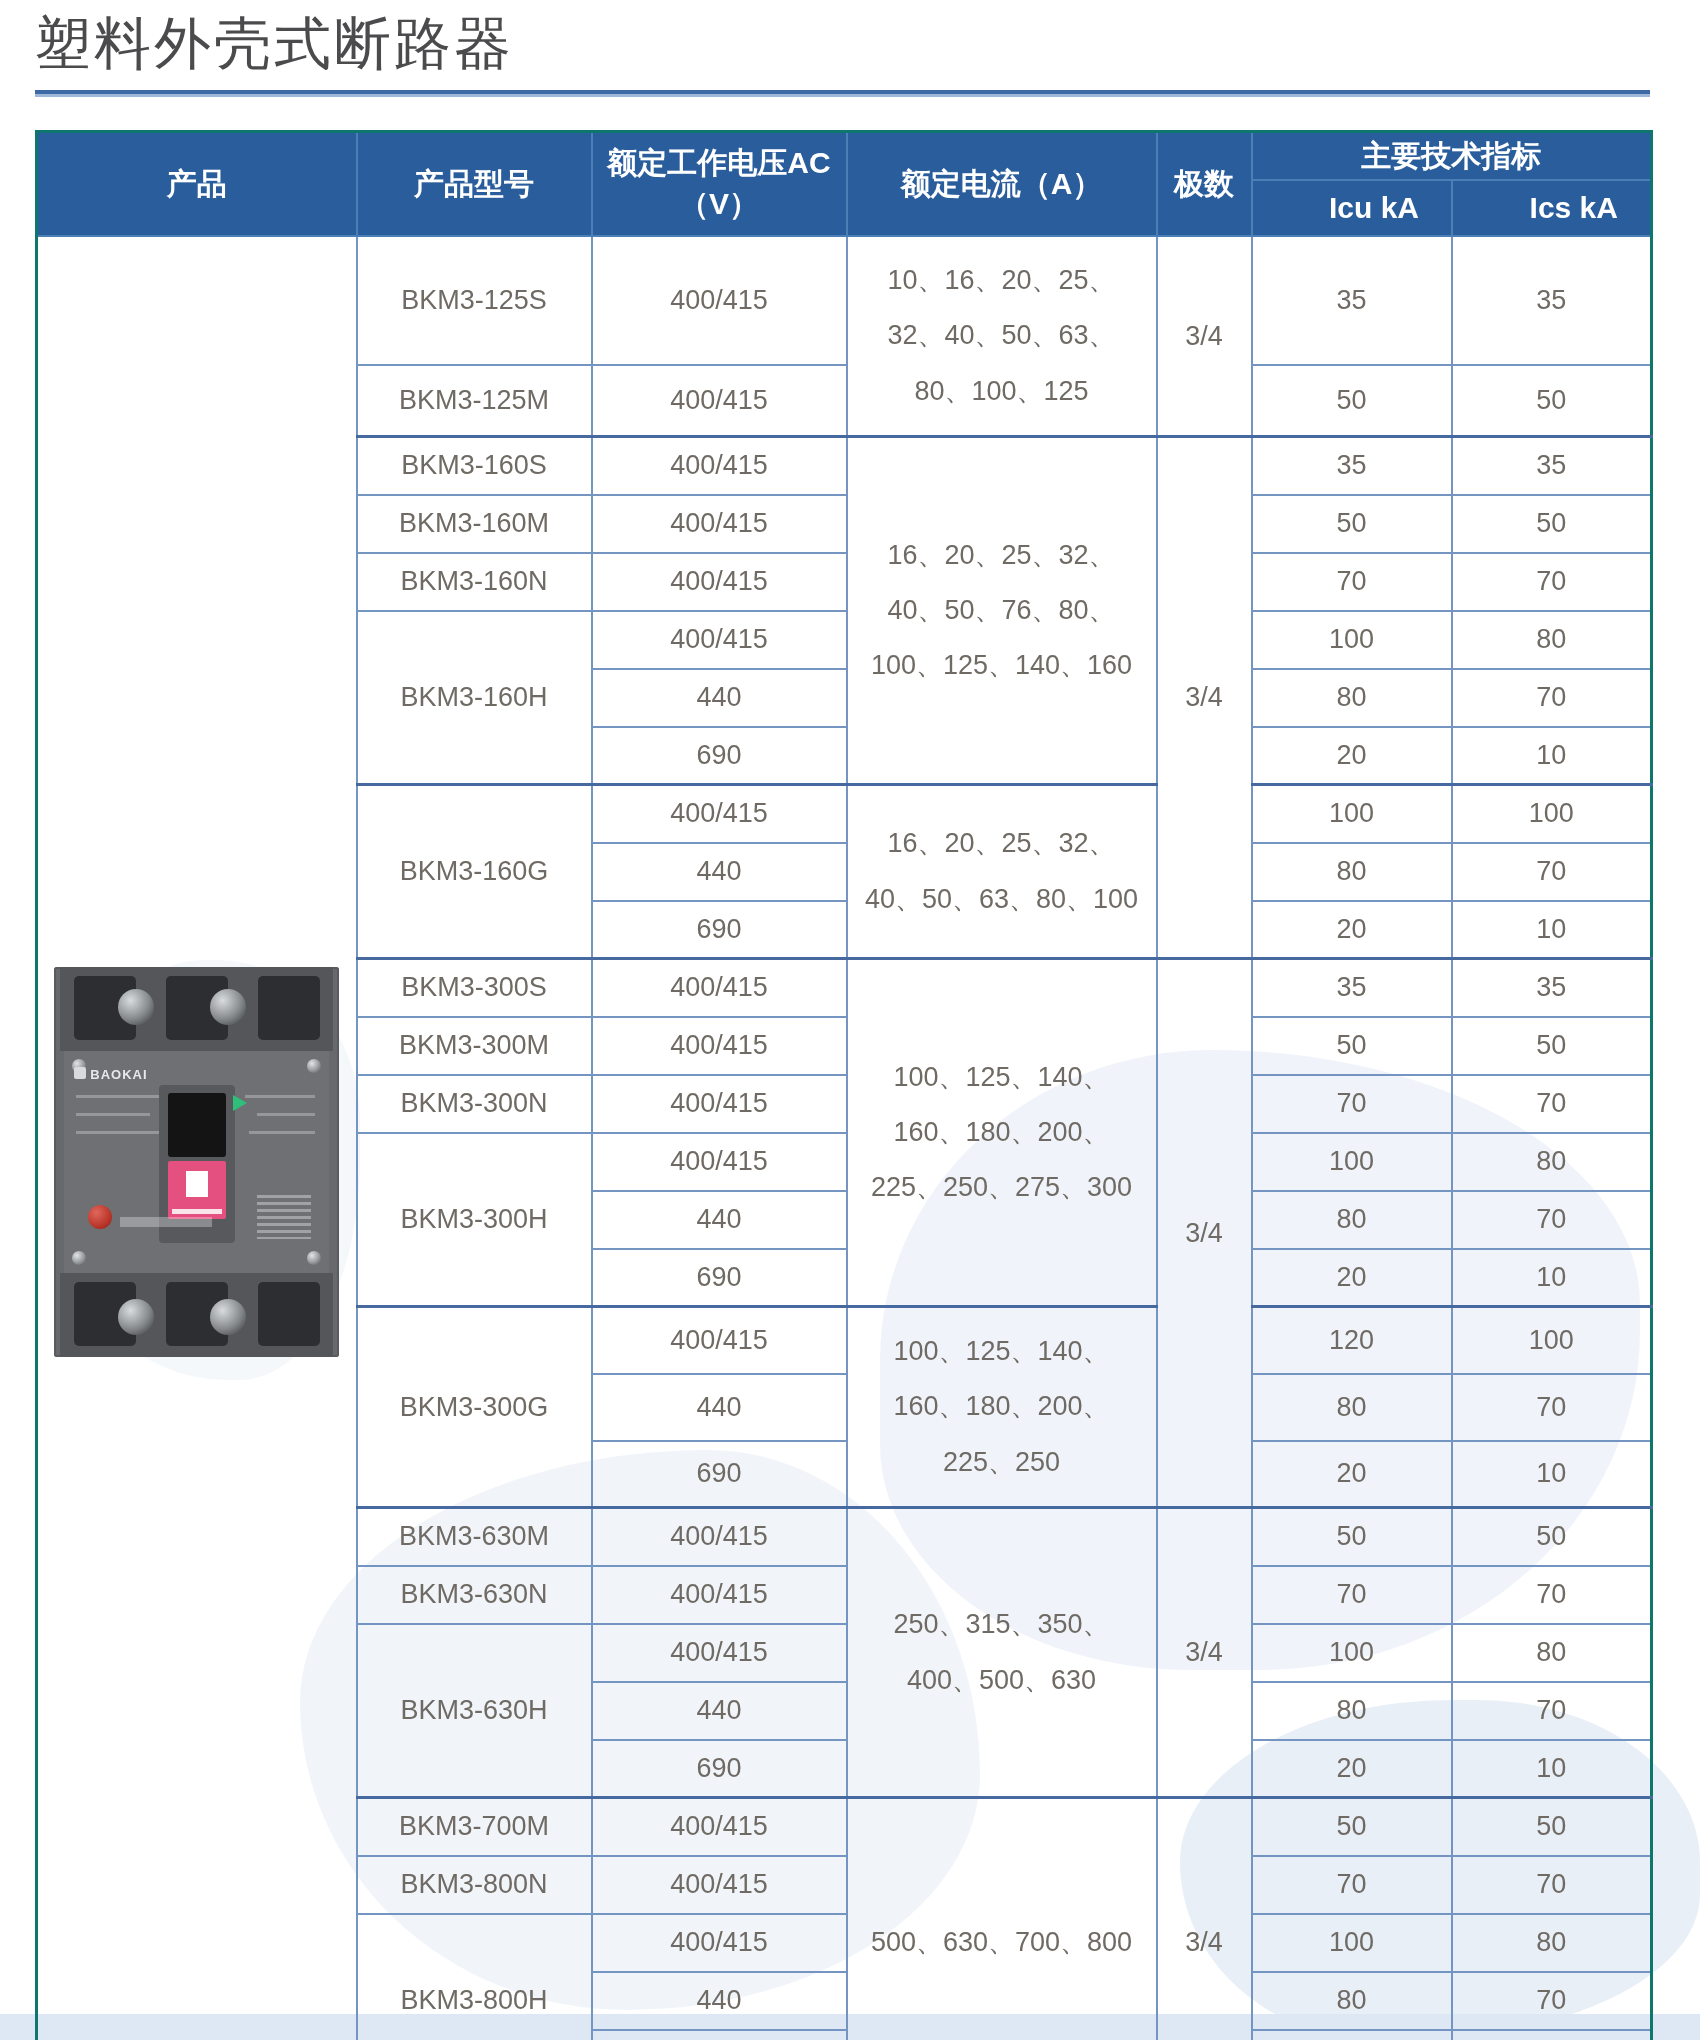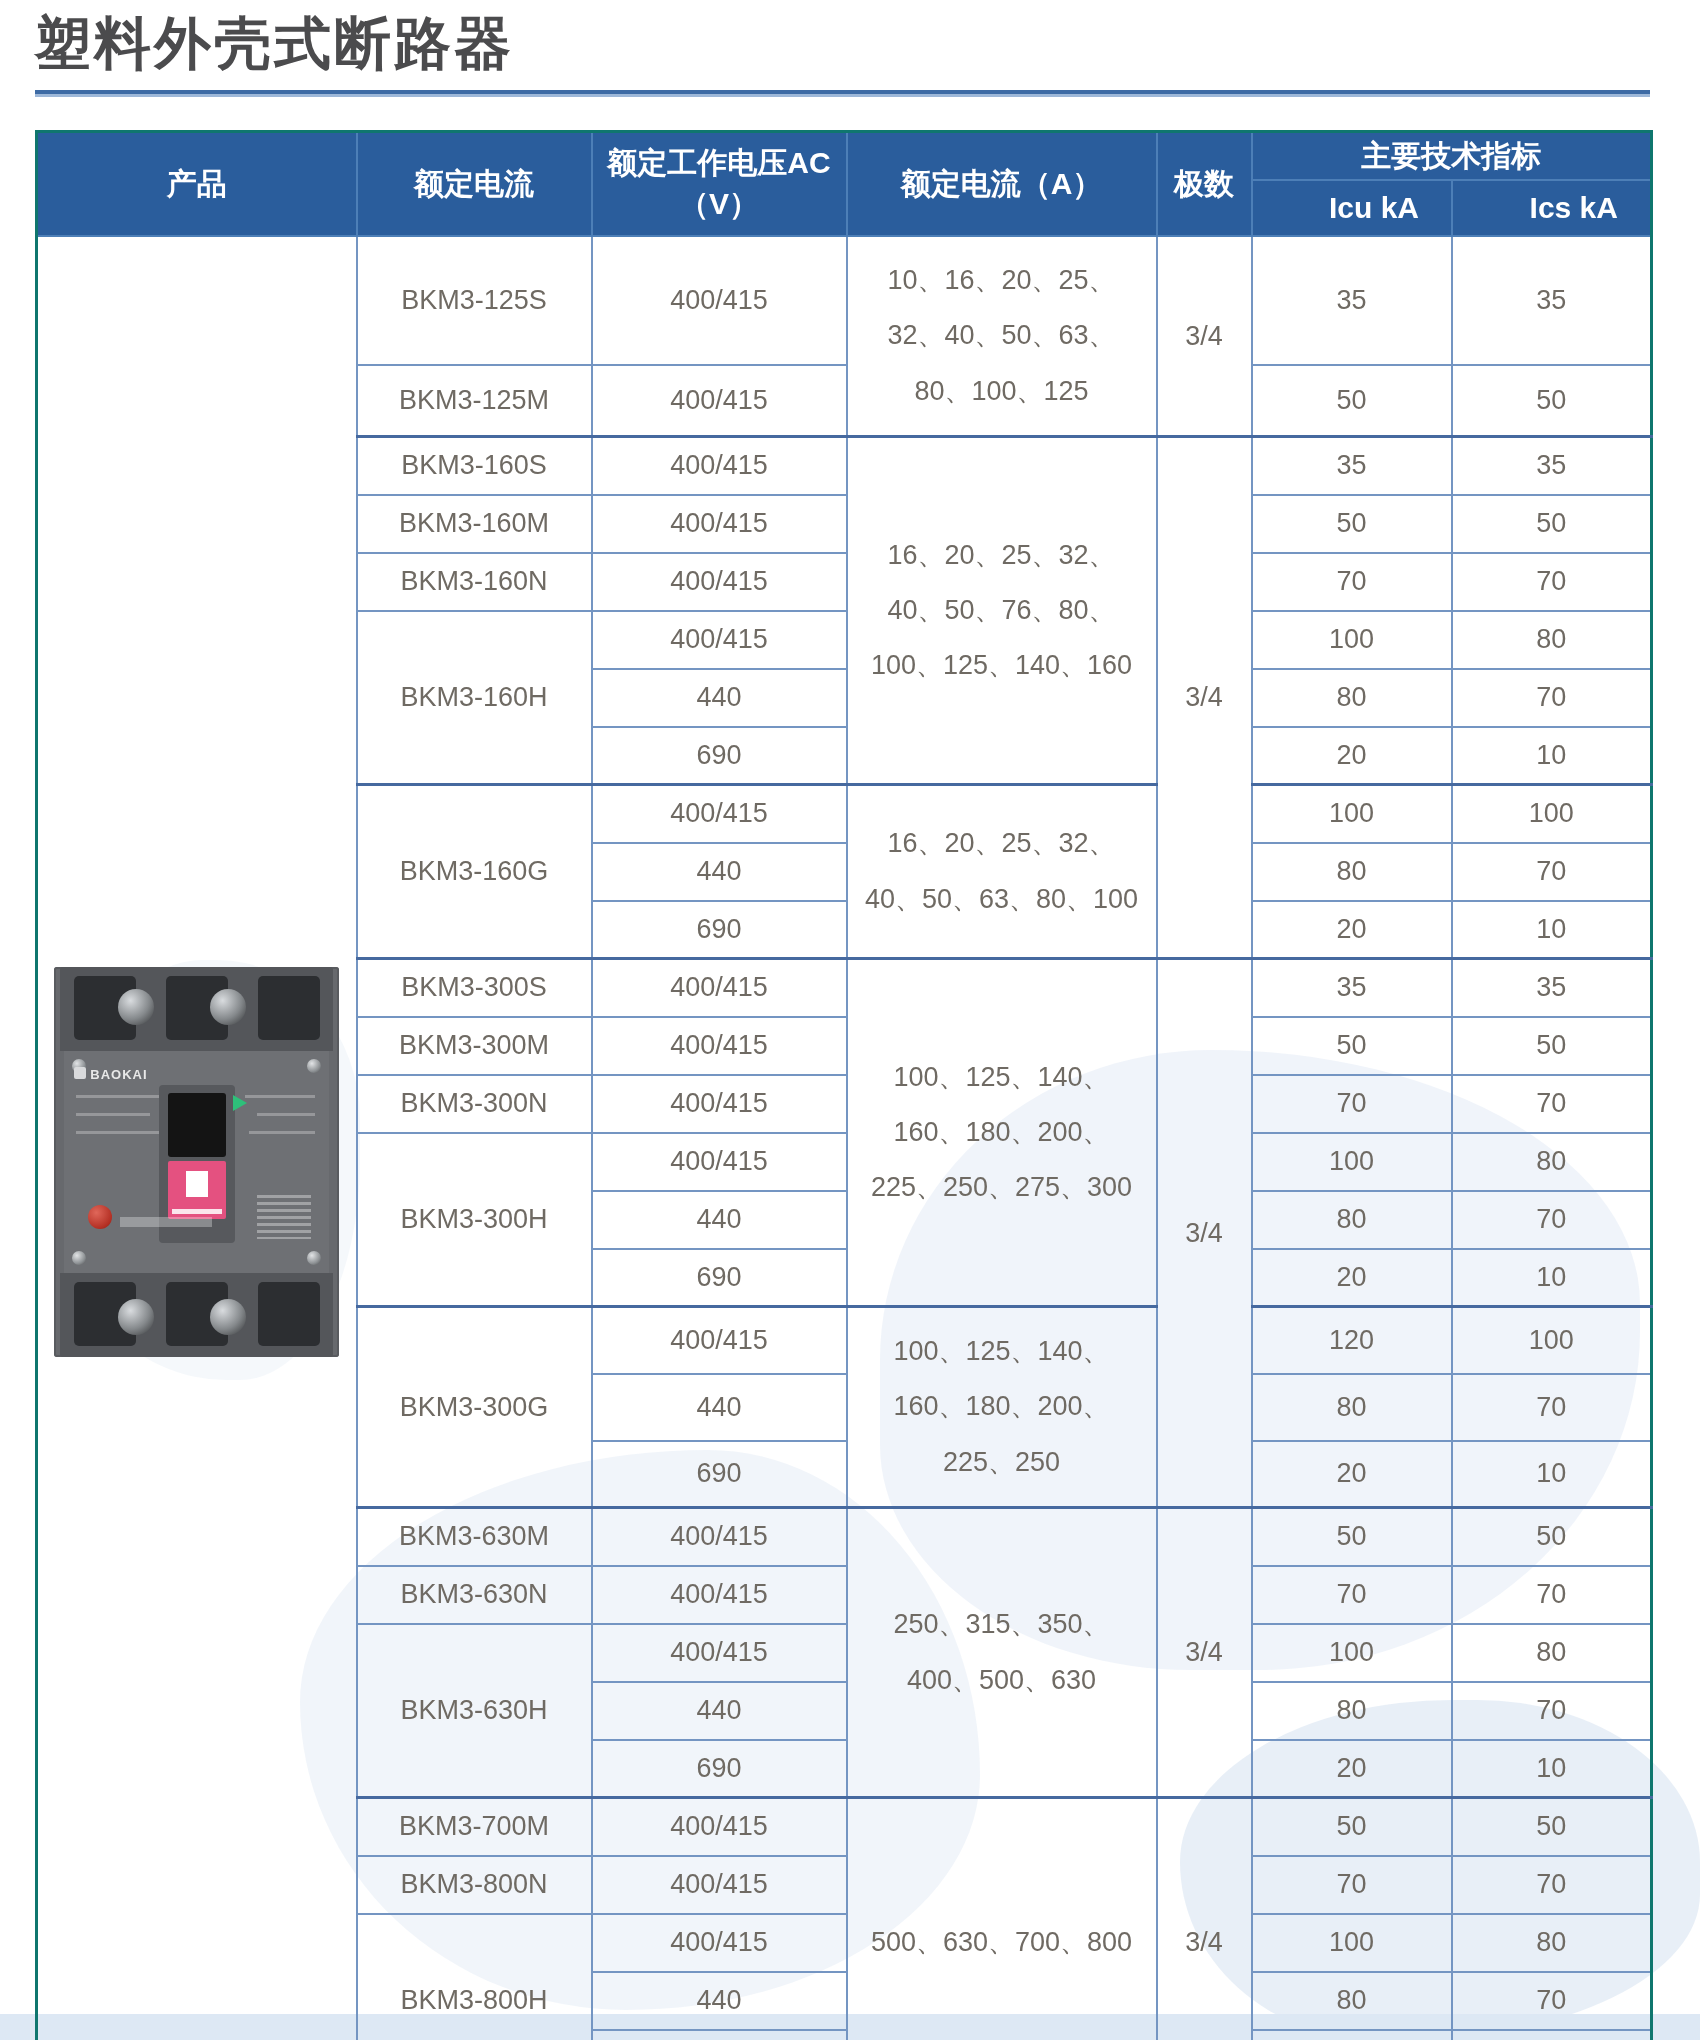--- a/index.html
+++ b/index.html
@@ -16,21 +16,21 @@
        border-radius:60% 40% 52% 48% / 45% 58% 42% 55%;}
   .wm3{left:1180px;top:1700px;width:520px;height:340px;background:#dce7f3;opacity:.65;
        border-radius:55% 45% 60% 40% / 50% 50% 45% 55%;}
   .wm4{left:60px;top:960px;width:300px;height:420px;background:#eef3f9;opacity:.6;
        border-radius:50% 50% 42% 58% / 60% 40% 55% 45%;}
   .bottom-band{position:absolute;left:0;right:0;bottom:0;height:26px;background:#dde8f4;z-index:0;}
 
   
   .page-title{
     position:absolute;left:34px;top:6px;z-index:2;
-    font-size:57px;font-weight:700;color:#4b4b4d;letter-spacing:3px;text-align:right;
+    font-size:57px;font-weight:400;color:#4b4b4d;letter-spacing:3px;text-align:right;
   }
   .title-rule{
     position:absolute;left:35px;top:90px;width:1615px;height:7px;z-index:2;
     background:linear-gradient(to bottom,#3d6aa4 0 55%,#9db7d8 55% 100%);
   }
 
   
   table.spec{
     position:absolute;left:35px;top:130px;z-index:1;
     width:1615px;border-collapse:collapse;table-layout:fixed;
@@ -100,21 +100,21 @@
       <col style="width:235px">
       <col style="width:255px">
     <col style="width:310px">
       <col style="width:95px">
       <col style="width:200px">
       <col style="width:200px">
   </colgroup>
   <thead>
     <tr class="h1">
       <th rowspan="2">产品</th>
-      <th rowspan="2">额定电流</th>
+      <th rowspan="2">产品型号</th>
       <th rowspan="2">
         <div>额定工作电压AC</div>
         <div>（V）</div>
       </th>
       <th rowspan="2">额定电流（A）</th>
       <th rowspan="2">极数</th>
       <th colspan="2">主要技术指标</th>
     </tr>
     <tr class="h2">
       <th>Icu kA</th>

